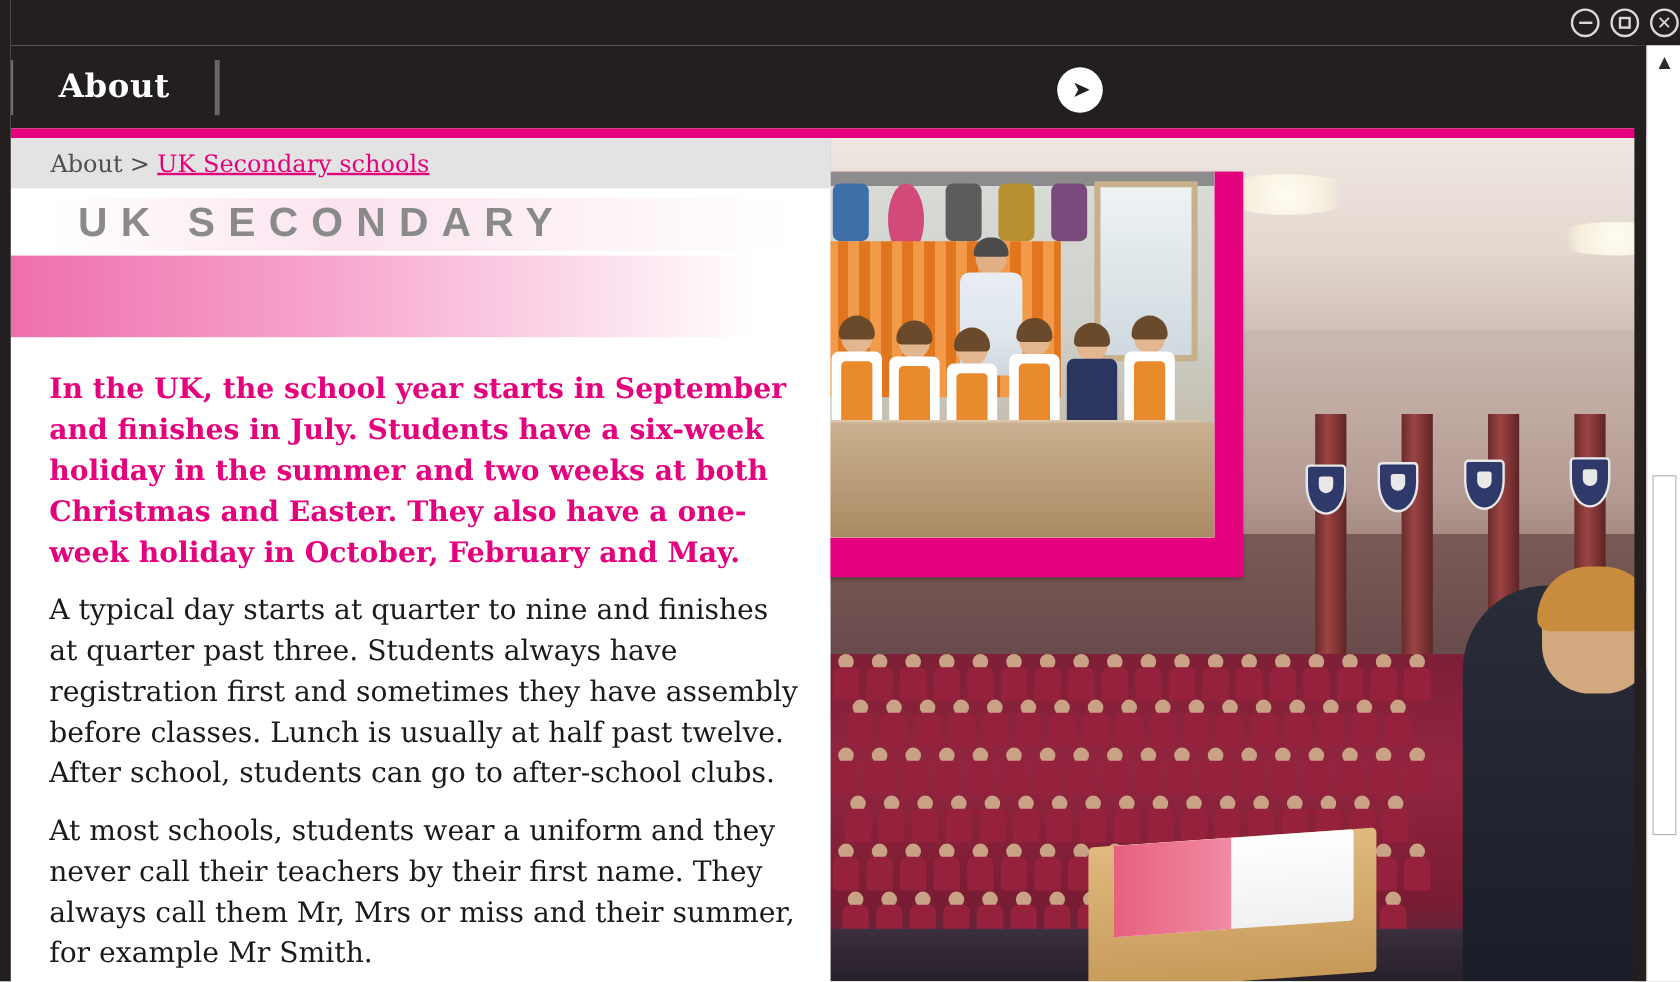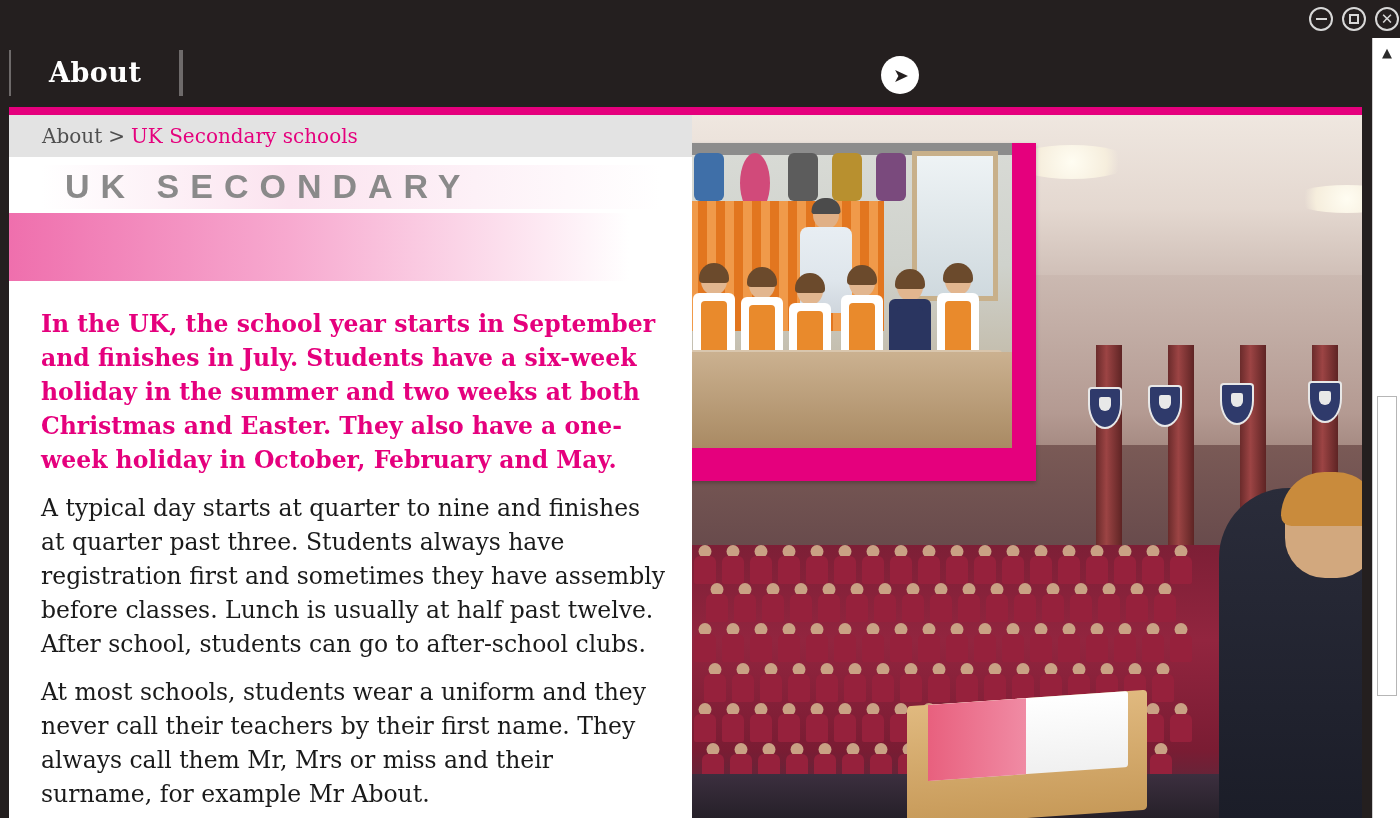--- a/index.html
+++ b/index.html
@@ -167,21 +167,21 @@
     width: 683px;
     margin-left: -24px;
     padding-left: 33px;
     display: flex;
     align-items: center;
     font-family: "DejaVu Serif", serif;
     font-size: 20px;
   }
   .crumb-root { color: #4f4f4f; cursor: pointer; }
   .crumb-sep { color: #4f4f4f; margin: 0 6px; }
-  .crumb-current { color: #e5007d; cursor: pointer; }
+  .crumb-current { color: #e5007d; cursor: pointer; text-decoration: underline; }
 
   .title-block {
     position: relative;
     margin-top: 8px;
     height: 126px;
   }
   .title-kicker {
     position: absolute;
     left: 8px; top: 0;
     width: 620px; height: 44px;
@@ -1101,21 +1101,21 @@
 
       <div class="title-block">
         <div class="title-kicker">
           <span>UK SECONDARY</span>
         </div>
         <div class="title-main-stripe"></div>
       </div>
 
       <p class="para intro">In the UK, the school year starts in September and finishes in July. Students have a six-week holiday in the summer and two weeks at both Christmas and Easter. They also have a one-week holiday in October, February and May.</p>
       <p class="para">A typical day starts at quarter to nine and finishes at quarter past three. Students always have registration first and sometimes they have assembly before classes. Lunch is usually at half past twelve. After school, students can go to after-school clubs.</p>
-      <p class="para">At most schools, students wear a uniform and they never call their teachers by their first name. They always call them Mr, Mrs or miss and their surname, for example Mr About.</p>
+      <p class="para">At most schools, students wear a uniform and they never call their teachers by their first name. They always call them Mr, Mrs or miss and their summer, for example Mr Smith.</p>
     </div>
 
   </div>
 
   <div class="right-edge"></div>
 
   <div class="scrollbar">
     <div class="sb-arrow">▲</div>
     <div class="sb-track">
       <div class="sb-thumb"></div>

